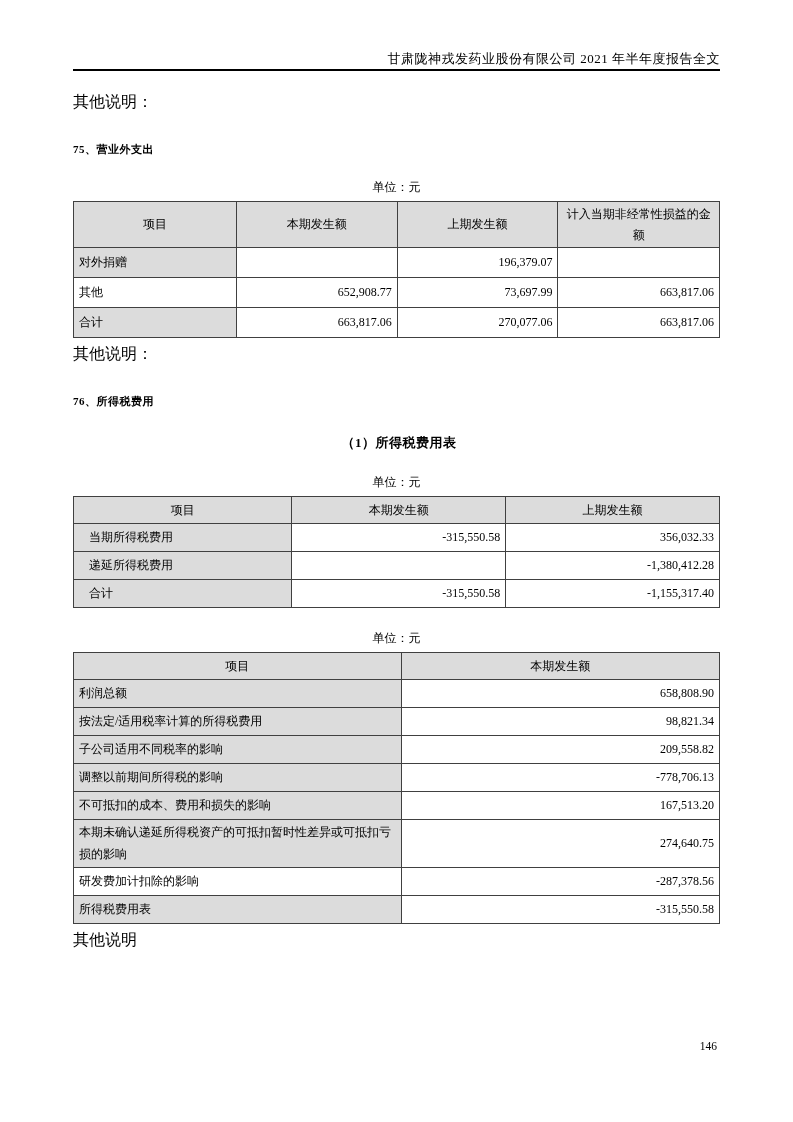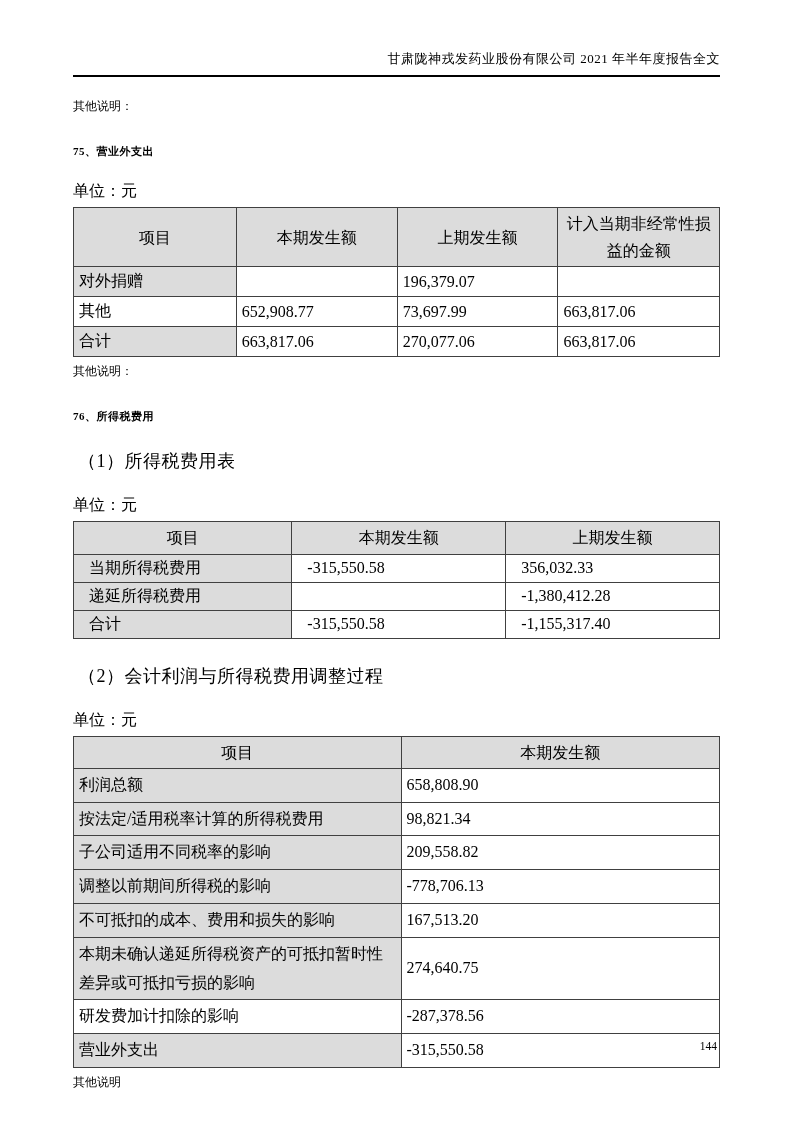--- a/index.html
+++ b/index.html
@@ -11,41 +11,41 @@
   html,body{margin:0;padding:0;background:#ffffff;}
   body{
     width:793px;height:1122px;position:relative;overflow:hidden;
     font-family:"Liberation Serif","DejaVu Serif",serif;
     color:#000;
   }
   .page{padding:50px 73px 0 73px;}
   .doc-header{
     text-align:right;
     font-size:13px;
-    padding-bottom:7px;
+    padding-bottom:1px;
     border-bottom:2px solid #000;
     letter-spacing:0.5px;
   }
-  .note{font-size:12px;margin-top:21px;}
+  .note{font-size:16px;margin-top:21px;}
   .note.tight{margin-top:6px;}
   h2.sec{font-size:11px;font-weight:bold;margin:29px 0 0 0;letter-spacing:0.5px;}
-  h3.sub{font-size:18px;font-weight:normal;margin:25px 0 0 0;padding-left:5px;letter-spacing:0.5px;}
-  .unit{font-size:16px;text-align:left;margin-top:22px;margin-bottom:5px;}
-  table{border-collapse:collapse;width:100%;table-layout:fixed;font-size:16px;border-radius:19px;}
+  h3.sub{font-size:13px;font-weight:bold;margin:25px 0 0 0;padding-left:5px;letter-spacing:0.5px;text-align:center;}
+  .unit{font-size:12px;text-align:center;margin-top:22px;margin-bottom:5px;}
+  table{border-collapse:collapse;width:100%;table-layout:fixed;font-size:12px;border-radius:19px;}
   th,td{
     border:1px solid var(--border);
     border-top-width:1.5px;border-bottom-width:1.5px;
     padding:2px 5px;
     vertical-align:middle;
     overflow:hidden;
   }
   th{background:var(--hdr-bg);font-weight:normal;text-align:center;line-height:1.7;}
   td.label{text-align:left;}
   td.label.shaded{background:var(--shade-bg);}
-  td.value{text-align:left;}
+  td.value{text-align:right;}
   .t1 th{height:46px;}
   .t1 td{height:30px;}
   .t2 th{height:27px;}
   .t2 td{height:28px;padding-left:15px;}
   .t3 th{height:27px;}
   .t3 td{height:28px;line-height:1.8;}
   .page-number{
     position:absolute;top:1040px;right:76px;
     font-size:11.5px;
   }
@@ -133,21 +133,20 @@
           <td class="value">-1,380,412.28</td>
         </tr>
         <tr>
           <td class="label shaded">合计</td>
           <td class="value">-315,550.58</td>
           <td class="value">-1,155,317.40</td>
         </tr>
       </tbody>
     </table>
 
-  <h3 class="sub">（2）会计利润与所得税费用调整过程</h3>
 
   <div class="unit">单位：元</div>
 
   <table class="t3">
       <colgroup>
         <col style="width: 50.7%;">
         <col style="width: 49.3%;">
       </colgroup>
       <thead>
         <tr>
@@ -178,23 +177,23 @@
         </tr>
         <tr>
           <td class="label shaded">本期未确认递延所得税资产的可抵扣暂时性差异或可抵扣亏损的影响</td>
           <td class="value">274,640.75</td>
         </tr>
         <tr>
           <td class="label">研发费加计扣除的影响</td>
           <td class="value">-287,378.56</td>
         </tr>
         <tr>
-          <td class="label shaded">营业外支出</td>
+          <td class="label shaded">所得税费用表</td>
           <td class="value">-315,550.58</td>
         </tr>
       </tbody>
     </table>
 
   <div class="note tight">其他说明</div>
 
 </div>
 
-<div class="page-number">144</div>
+<div class="page-number">146</div>
 
 </body></html>

